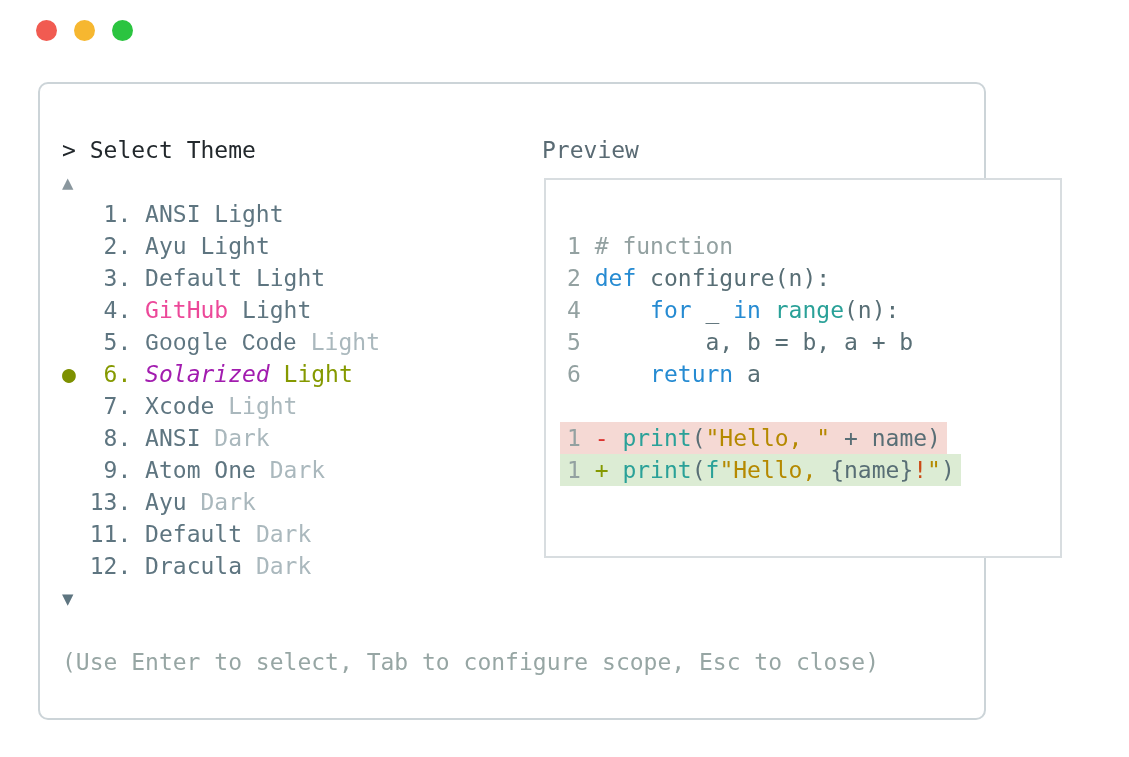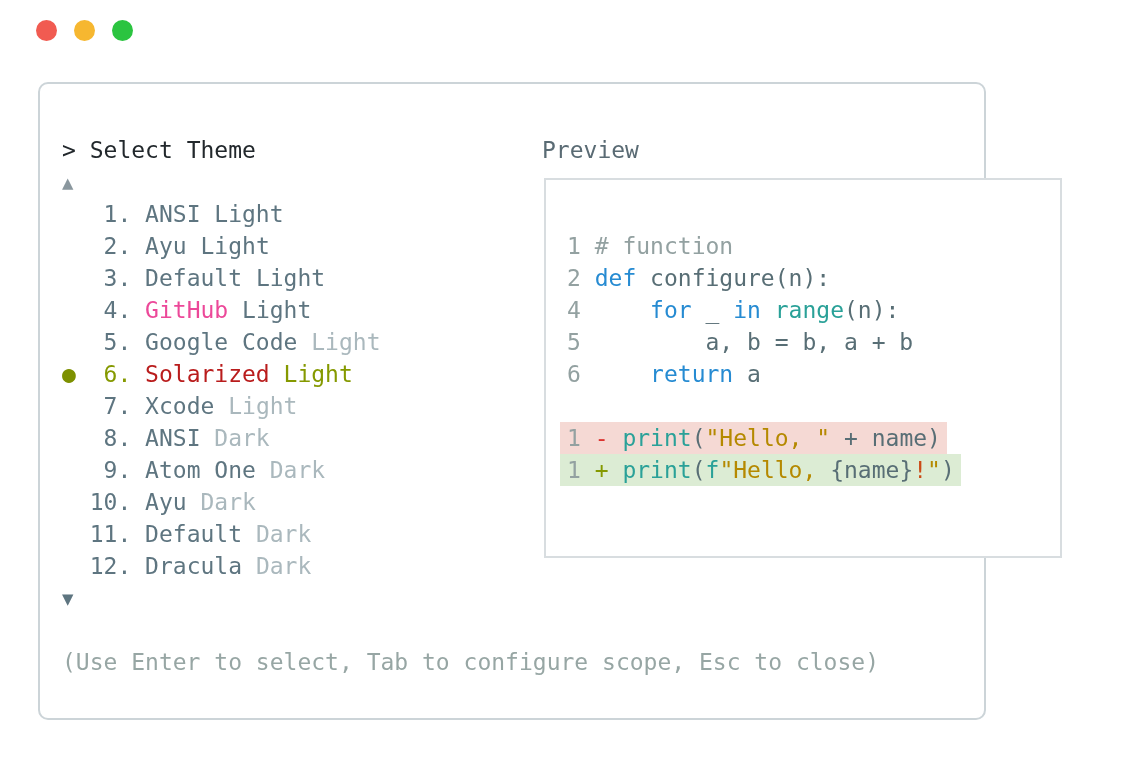--- a/index.html
+++ b/index.html
@@ -40,26 +40,26 @@
 <div class="panel">
 
   <div class="tui-left">
     <div class="line prompt-line"><span>&gt; </span><span>Select Theme</span></div>
     <div class="line arrow-up">▲</div>
     <div>
         <div class="line"><span style="color: rgb(125, 144, 0);">  </span><span style="color: rgb(94, 117, 128);"> 1. </span><span style="color: rgb(94, 117, 128);">ANSI</span><span style="color: rgb(94, 117, 128);"> Light</span></div>
         <div class="line"><span style="color: rgb(125, 144, 0);">  </span><span style="color: rgb(94, 117, 128);"> 2. </span><span style="color: rgb(94, 117, 128);">Ayu</span><span style="color: rgb(94, 117, 128);"> Light</span></div>
         <div class="line"><span style="color: rgb(125, 144, 0);">  </span><span style="color: rgb(94, 117, 128);"> 3. </span><span style="color: rgb(94, 117, 128);">Default</span><span style="color: rgb(94, 117, 128);"> Light</span></div>
         <div class="line"><span style="color: rgb(125, 144, 0);">  </span><span style="color: rgb(94, 117, 128);"> 4. </span><span style="color: #ec4899;">GitHub</span><span style="color: rgb(94, 117, 128);"> Light</span></div>
-        <div class="line"><span style="color: rgb(125, 144, 0);">  </span><span style="color: rgb(94, 117, 128);"> 5. </span><span style="color: rgb(94, 117, 128);">Google Code</span><span style="color: rgb(170, 184, 189);"> Light</span></div>
-        <div class="line"><span style="color: rgb(125, 144, 0);">● </span><span style="color: rgb(133, 153, 0);"> 6. </span><span style="color: #b91c1c;">Solarized</span><span style="color: rgb(133, 153, 0);"> Light</span></div>
+        <div class="line"><span style="color: rgb(125, 144, 0);">  </span><span style="color: rgb(94, 117, 128);"> 5. </span><span style="color: rgb(94, 117, 128); font-family: Liberation Mono, monospace;">Google Code</span><span style="color: rgb(170, 184, 189);"> Light</span></div>
+        <div class="line"><span style="color: rgb(125, 144, 0);">● </span><span style="color: rgb(133, 153, 0);"> 6. </span><span style="color: #a21caf; font-style: italic;">Solarized</span><span style="color: rgb(133, 153, 0);"> Light</span></div>
         <div class="line"><span style="color: rgb(125, 144, 0);">  </span><span style="color: rgb(94, 117, 128);"> 7. </span><span style="color: rgb(94, 117, 128);">Xcode</span><span style="color: rgb(170, 184, 189);"> Light</span></div>
         <div class="line"><span style="color: rgb(125, 144, 0);">  </span><span style="color: rgb(94, 117, 128);"> 8. </span><span style="color: rgb(94, 117, 128);">ANSI</span><span style="color: rgb(170, 184, 189);"> Dark</span></div>
         <div class="line"><span style="color: rgb(125, 144, 0);">  </span><span style="color: rgb(94, 117, 128);"> 9. </span><span style="color: rgb(94, 117, 128);">Atom One</span><span style="color: rgb(170, 184, 189);"> Dark</span></div>
-        <div class="line"><span style="color: rgb(125, 144, 0);">  </span><span style="color: rgb(94, 117, 128);">10. </span><span style="color: rgb(94, 117, 128);">Ayu</span><span style="color: rgb(170, 184, 189);"> Dark</span></div>
+        <div class="line"><span style="color: rgb(125, 144, 0);">  </span><span style="color: rgb(94, 117, 128);">13. </span><span style="color: rgb(94, 117, 128);">Ayu</span><span style="color: rgb(170, 184, 189);"> Dark</span></div>
         <div class="line"><span style="color: rgb(125, 144, 0);">  </span><span style="color: rgb(94, 117, 128);">11. </span><span style="color: rgb(94, 117, 128);">Default</span><span style="color: rgb(170, 184, 189);"> Dark</span></div>
         <div class="line"><span style="color: rgb(125, 144, 0);">  </span><span style="color: rgb(94, 117, 128);">12. </span><span style="color: rgb(94, 117, 128);">Dracula</span><span style="color: rgb(170, 184, 189);"> Dark</span></div>
       </div>
     <div class="line arrow-down">▼</div>
     <div class="line"> </div>
     <div class="line help-line">(Use Enter to select, Tab to configure scope, Esc to close)</div>
   </div>
 
   <div class="preview-label">Preview</div>
 

